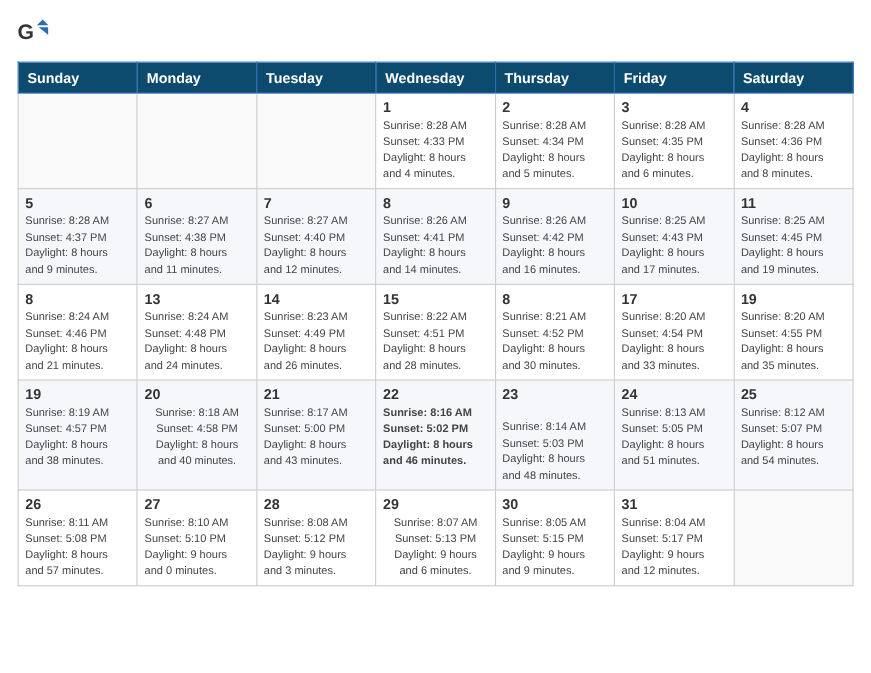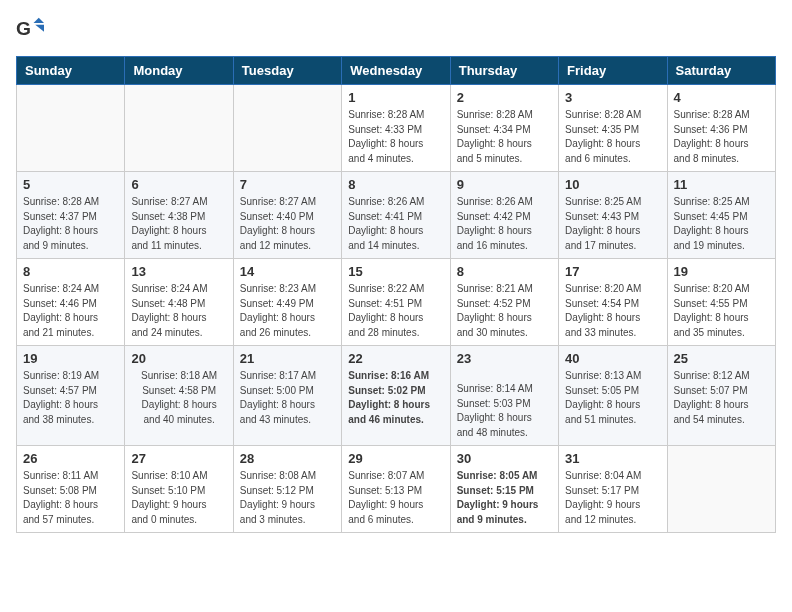--- a/index.html
+++ b/index.html
@@ -278,21 +278,21 @@
 and 46 minutes.</div>
         </td>
         <td>
           <span class="day-num">23</span>
           <div class="day-info" style="white-space: pre-line; margin-top: 16px;">Sunrise: 8:14 AM
 Sunset: 5:03 PM
 Daylight: 8 hours
 and 48 minutes.</div>
         </td>
         <td>
-          <span class="day-num">40</span>
+          <span class="day-num">24</span>
           <div class="day-info" style="white-space: pre-line;">Sunrise: 8:13 AM
 Sunset: 5:05 PM
 Daylight: 8 hours
 and 51 minutes.</div>
         </td>
         <td>
           <span class="day-num">25</span>
           <div class="day-info" style="white-space: pre-line;">Sunrise: 8:12 AM
 Sunset: 5:07 PM
 Daylight: 8 hours
@@ -316,28 +316,28 @@
         </td>
         <td>
           <span class="day-num">28</span>
           <div class="day-info" style="white-space: pre-line;">Sunrise: 8:08 AM
 Sunset: 5:12 PM
 Daylight: 9 hours
 and 3 minutes.</div>
         </td>
         <td>
           <span class="day-num">29</span>
-          <div class="day-info" style="white-space: pre-line;">Sunrise: 8:07 AM
+          <div class="day-info" style="white-space: pre-line; text-align: center;">Sunrise: 8:07 AM
 Sunset: 5:13 PM
 Daylight: 9 hours
 and 6 minutes.</div>
         </td>
         <td>
           <span class="day-num">30</span>
-          <div class="day-info" style="white-space: pre-line; font-weight: bold;">Sunrise: 8:05 AM
+          <div class="day-info" style="white-space: pre-line;">Sunrise: 8:05 AM
 Sunset: 5:15 PM
 Daylight: 9 hours
 and 9 minutes.</div>
         </td>
         <td>
           <span class="day-num">31</span>
           <div class="day-info" style="white-space: pre-line;">Sunrise: 8:04 AM
 Sunset: 5:17 PM
 Daylight: 9 hours
 and 12 minutes.</div>

